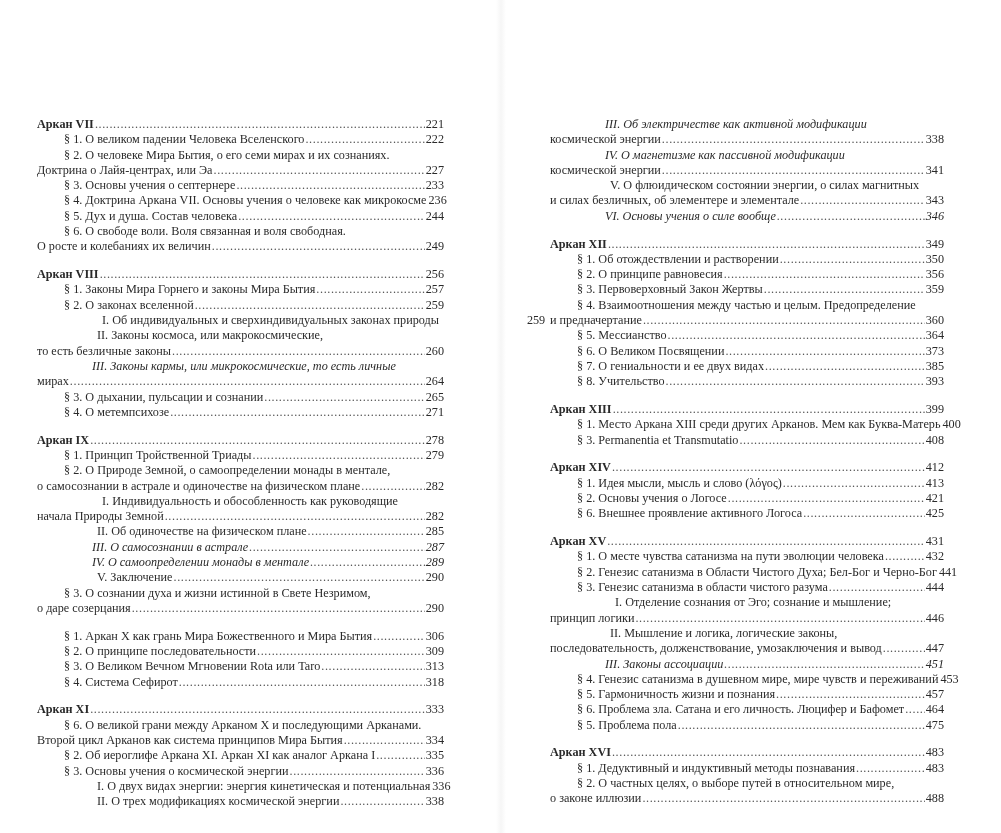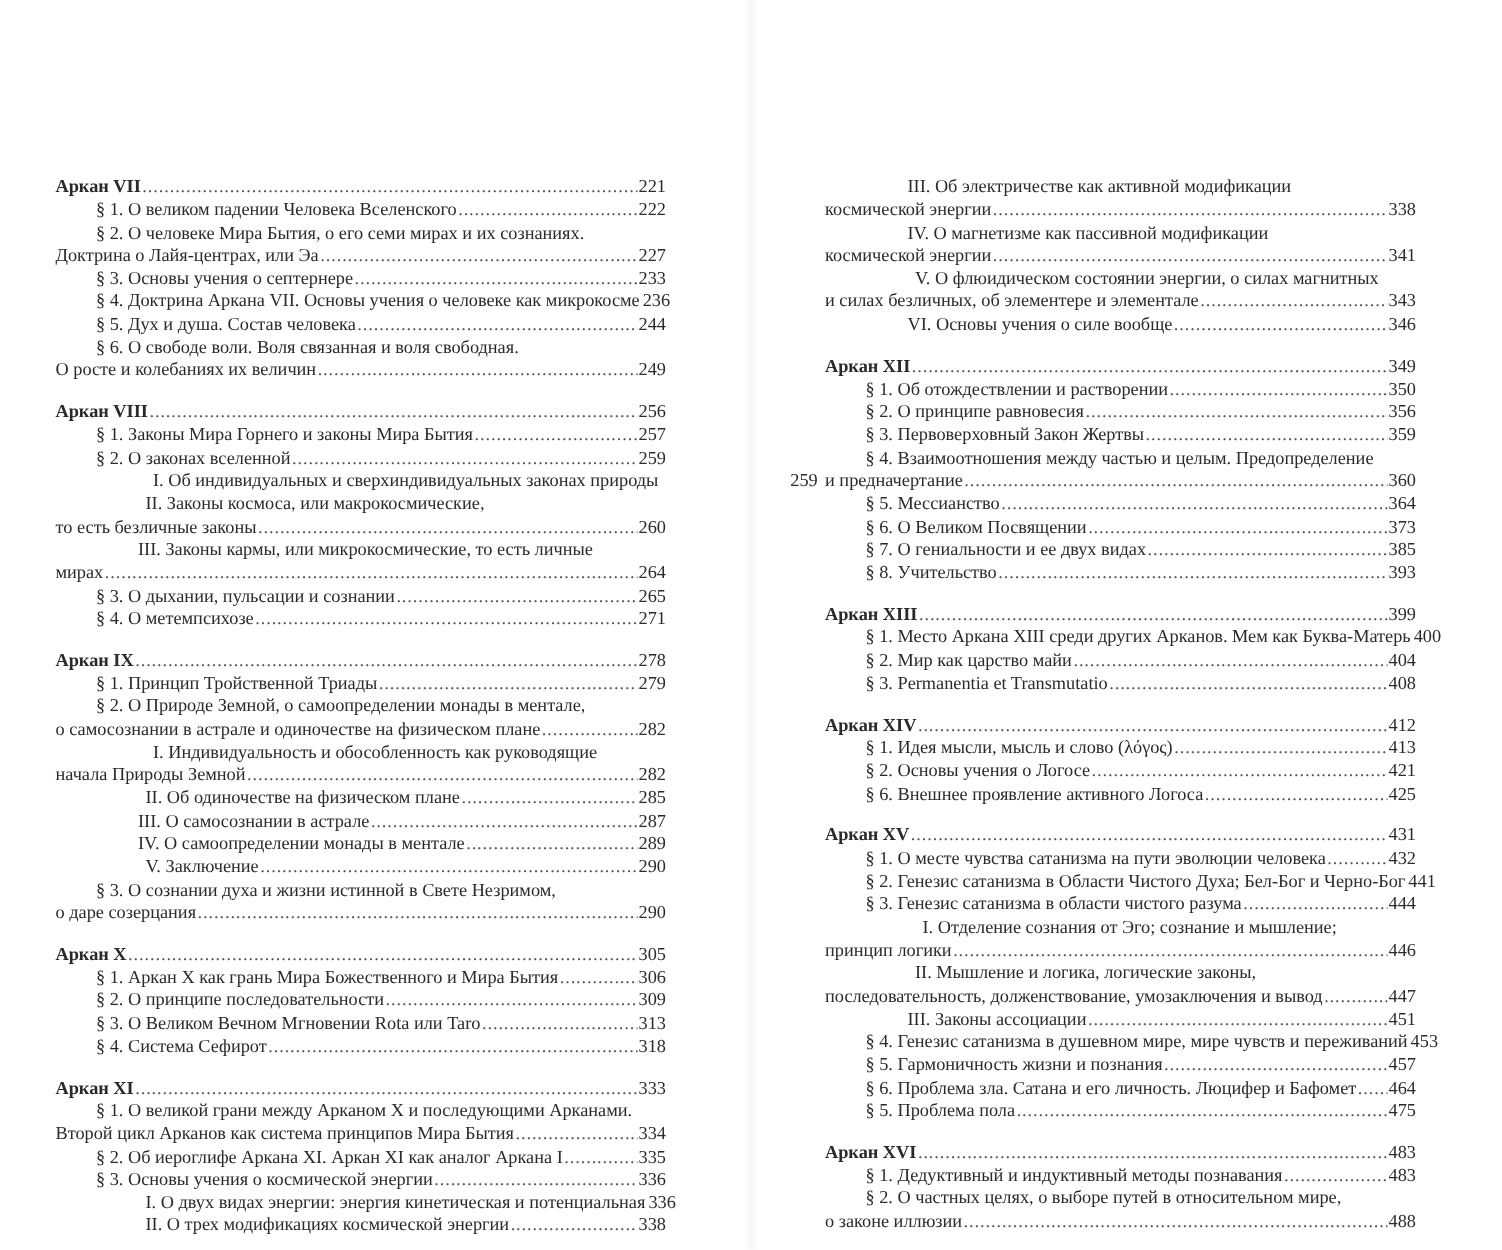--- a/index.html
+++ b/index.html
@@ -32,21 +32,21 @@
     flex: 1 1 auto; overflow: hidden; margin: 0 1px;
     letter-spacing: 0.6px; color: #555;
   }
   .row .dots::before {
     content: "................................................................................................................................................................................................";
   }
   .row .p { white-space: nowrap; }
   .lvl-h .t { font-weight: bold; }
   .lvl-0 { padding-left: 0; }
   .lvl-1 { padding-left: 27px; text-align: center; }
-  .lvl-2 { padding-left: 55px; }
+  .lvl-2 { padding-left: 55px; font-style: italic; }
   .lvl-3 { padding-left: 65px; gap: 43px; }
   .lvl-3b { padding-left: 60px; }
 </style>
 </head>
 <body>
 
 <div class="spine"></div>
 <div class="page" id="left-page">
     <div class="section">
       <div class="row lvl-h">
@@ -189,25 +189,20 @@
       <div class="row lvl-1 no-page">
         <span class="t">§ 3. О сознании духа и жизни истинной в Свете Незримом,</span>
       </div>
       <div class="row lvl-0">
         <span class="t">о даре созерцания</span>
         <span class="dots"></span>
         <span class="p">290</span>
       </div>
     </div>
     <div class="section">
-      <div class="row lvl-h">
-        <span class="t">Аркан X</span>
-        <span class="dots"></span>
-        <span class="p">305</span>
-      </div>
       <div class="row lvl-1">
         <span class="t">§ 1. Аркан X как грань Мира Божественного и Мира Бытия</span>
         <span class="dots"></span>
         <span class="p">306</span>
       </div>
       <div class="row lvl-1">
         <span class="t">§ 2. О принципе последовательности</span>
         <span class="dots"></span>
         <span class="p">309</span>
       </div>
@@ -222,21 +217,21 @@
         <span class="p">318</span>
       </div>
     </div>
     <div class="section">
       <div class="row lvl-h">
         <span class="t">Аркан XI</span>
         <span class="dots"></span>
         <span class="p">333</span>
       </div>
       <div class="row lvl-1 no-page">
-        <span class="t">§ 1. О великой грани между Арканом X и последующими Арканами.</span>
+        <span class="t">§ 6. О великой грани между Арканом X и последующими Арканами.</span>
       </div>
       <div class="row lvl-0">
         <span class="t">Второй цикл Арканов как система принципов Мира Бытия</span>
         <span class="dots"></span>
         <span class="p">334</span>
       </div>
       <div class="row lvl-1">
         <span class="t">§ 2. Об иероглифе Аркана XI. Аркан XI как аналог Аркана I</span>
         <span class="dots"></span>
         <span class="p">335</span>
@@ -343,25 +338,20 @@
     <div class="section">
       <div class="row lvl-h">
         <span class="t">Аркан XIII</span>
         <span class="dots"></span>
         <span class="p">399</span>
       </div>
       <div class="row lvl-1">
         <span class="t">§ 1. Место Аркана XIII среди других Арканов. Мем как Буква-Матерь</span>
         <span class="dots"></span>
         <span class="p">400</span>
-      </div>
-      <div class="row lvl-1">
-        <span class="t">§ 2. Мир как царство майи</span>
-        <span class="dots"></span>
-        <span class="p">404</span>
       </div>
       <div class="row lvl-1">
         <span class="t">§ 3. Permanentia et Transmutatio</span>
         <span class="dots"></span>
         <span class="p">408</span>
       </div>
     </div>
     <div class="section">
       <div class="row lvl-h">
         <span class="t">Аркан XIV</span>

